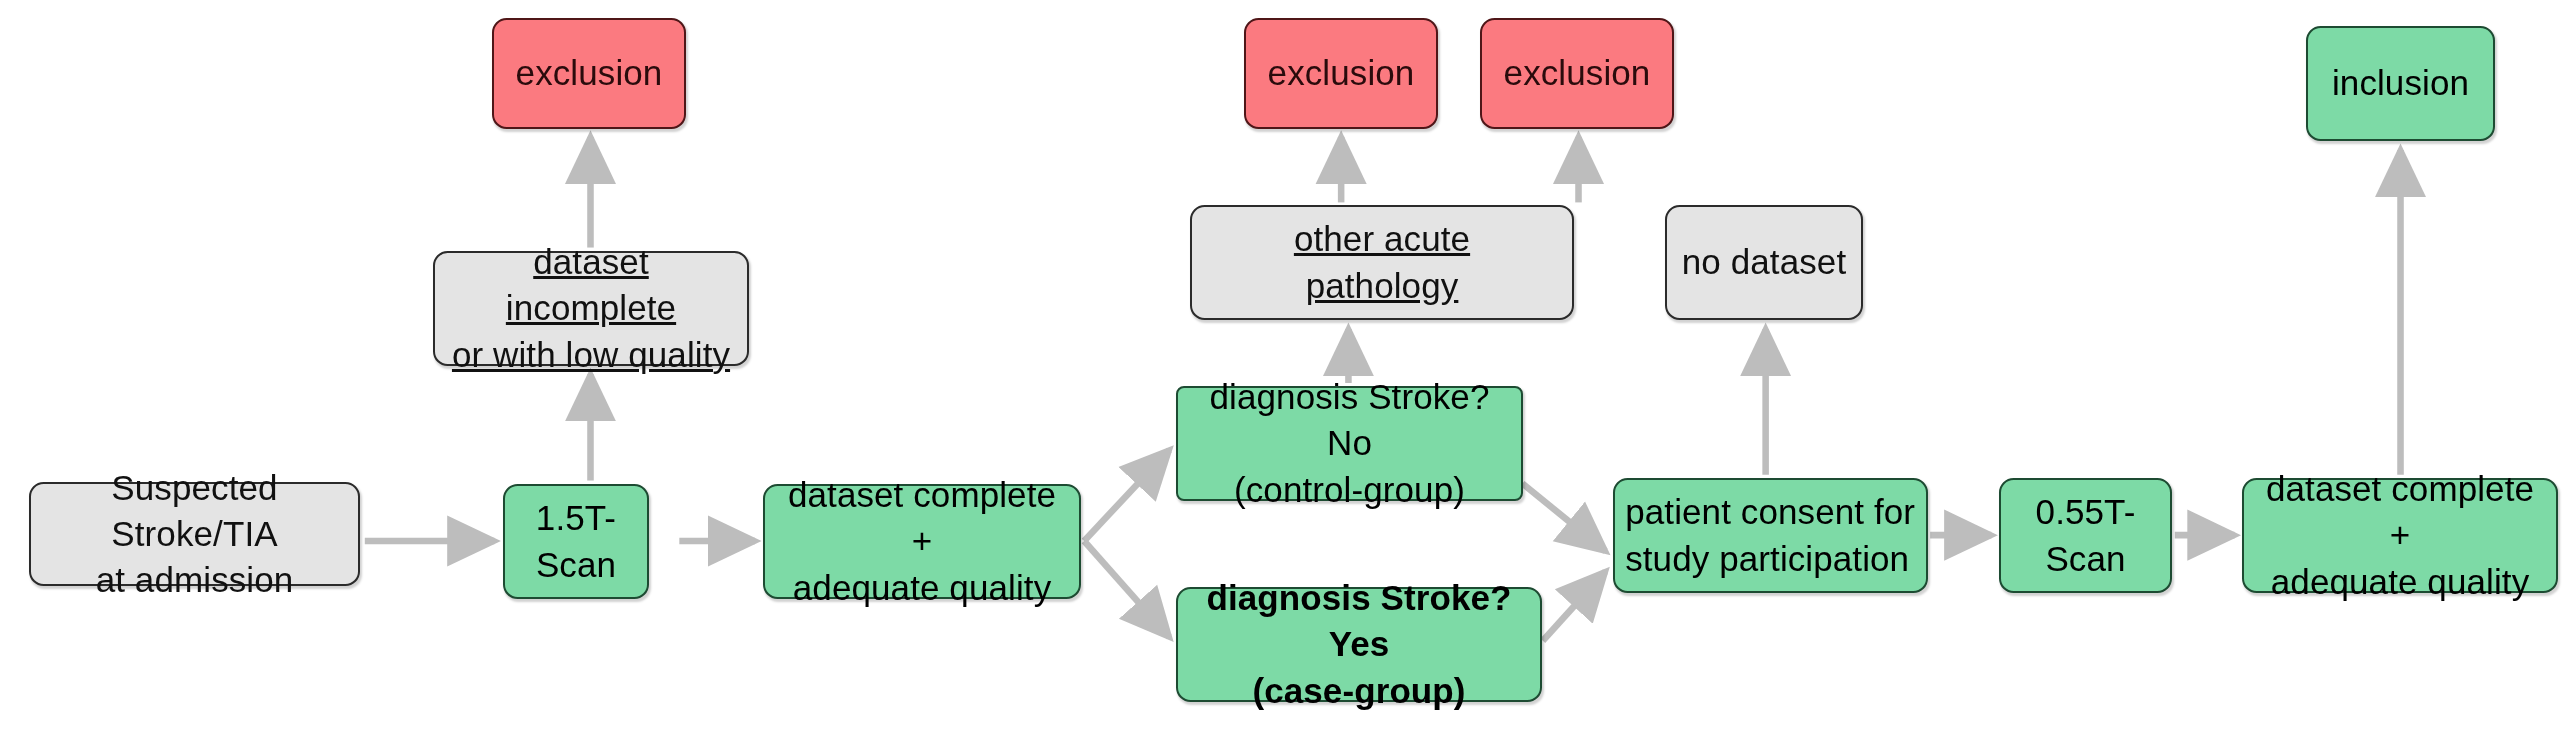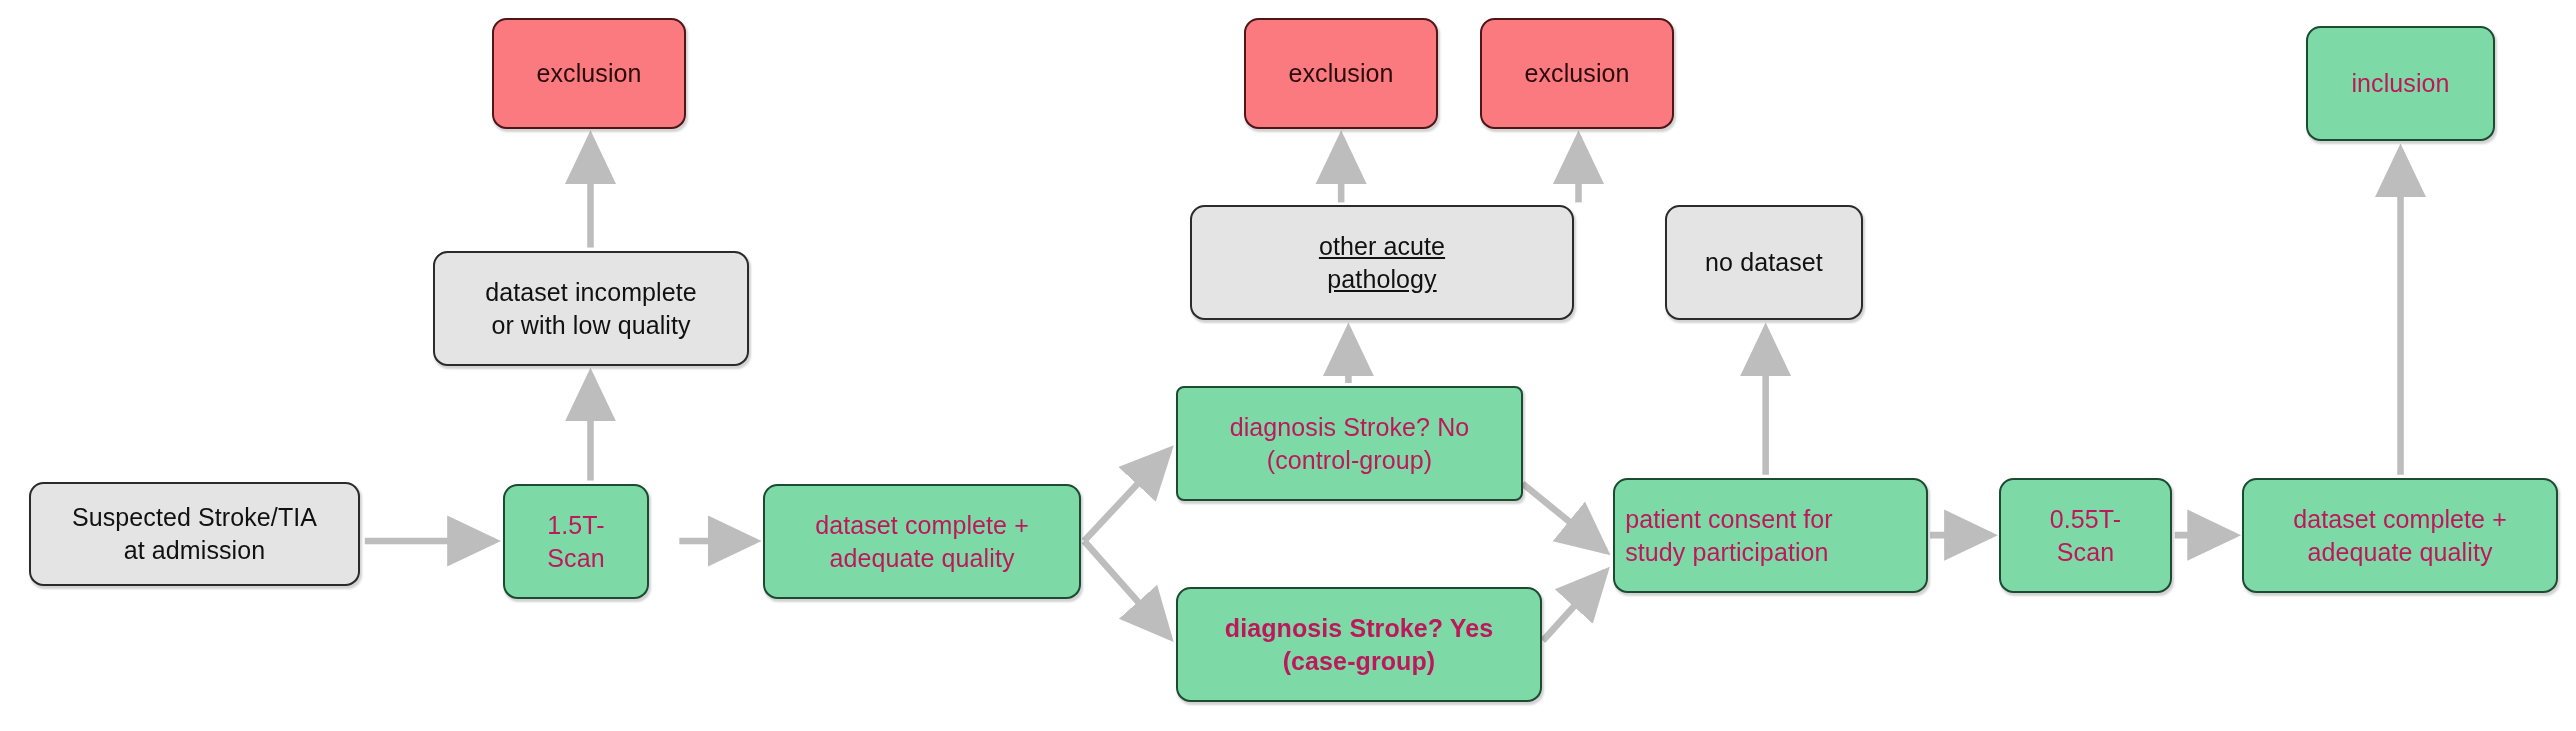--- a/index.html
+++ b/index.html
@@ -27,41 +27,41 @@
   .node {
     position: absolute;
     box-sizing: border-box;
     display: flex;
     align-items: center;
     justify-content: center;
     text-align: center;
     border-radius: 14.6px;
     border-width: 2.9px;
     border-style: solid;
-    font-size: 25px;
+    font-size: 35px;
     line-height: 1.32;
     letter-spacing: 0.1px;
     padding: 2.9px 10.2px;
     z-index: 5;
     box-shadow: 1.5px 2.2px 2.2px rgba(0,0,0,0.18);
   }
   .node .label {
     white-space: pre-line;
     display: block;
     width: 100%;
   }
   .n-grey {
     background: #e4e4e4;
     border-color: #2b2b2b;
     color: #111111;
   }
   .n-green {
     background: #7ddaa6;
     border-color: #1d4b32;
-    color: #be185d;
+    color: #000000;
   }
   .n-red {
     background: #fb7a80;
     border-color: #4f1618;
     color: #2a0b0c;
   }
   .align-left .label {
     text-align: left;
   }
 </style>
@@ -116,21 +116,21 @@
   <div class="node n-green" style="left:503px; top:484px; width:146px; height:115px;">
     <span class="label">1.5T-
 Scan</span>
   </div>
 
   <div class="node n-green" style="left:763px; top:484px; width:318px; height:115px;">
     <span class="label">dataset complete +
 adequate quality</span>
   </div>
 
-  <div class="node n-grey" style="left:433px; top:251px; width:316px; height:115px;">
+  <div class="node n-grey" style="left:433px; top:251px; width:316px; height:115px;text-decoration:underline;">
     <span class="label">dataset incomplete
 or with low quality</span>
   </div>
 
   <div class="node n-red" style="left:492px; top:17.5px; width:194px; height:111px;">
     <span class="label">exclusion</span>
   </div>
 
   <div class="node n-green" style="left:1176px; top:386px; width:347px; height:115px;border-radius:8px;">
     <span class="label">diagnosis Stroke? No

